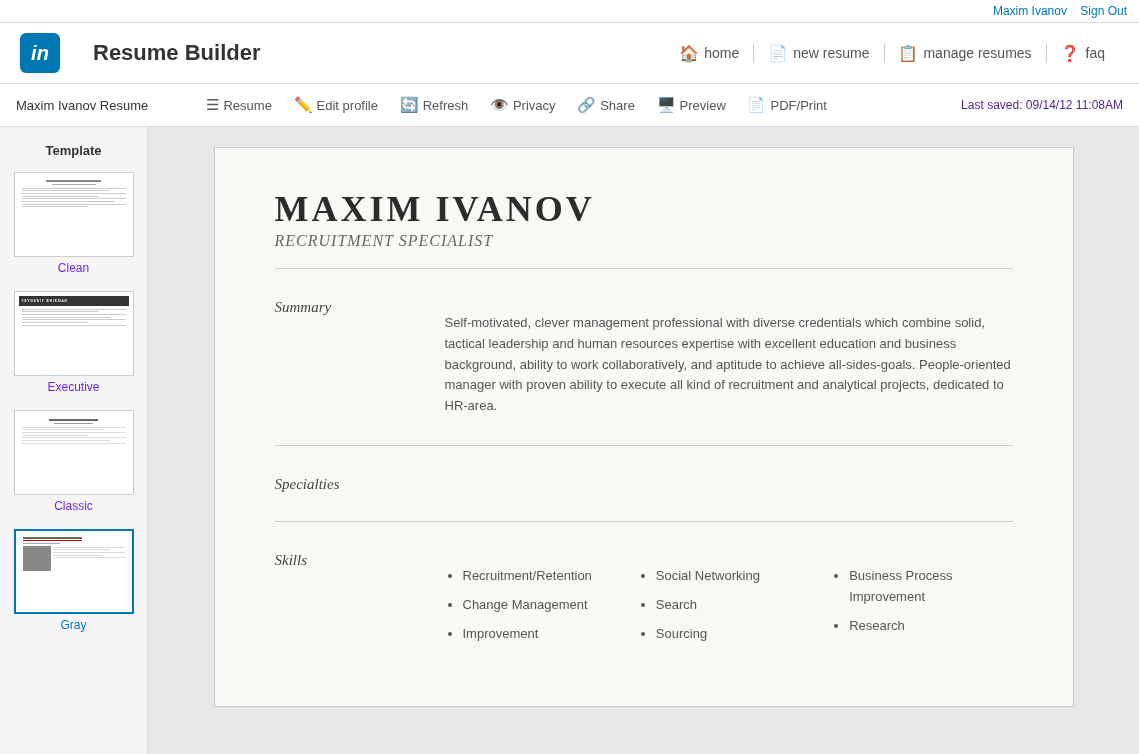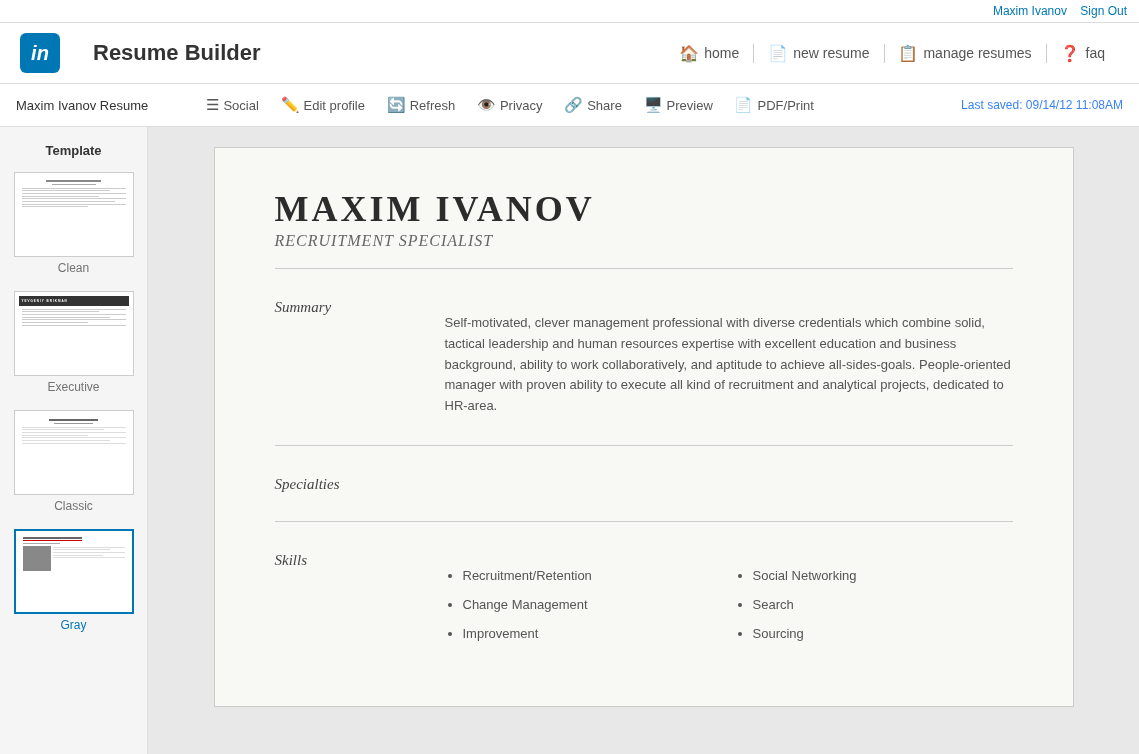--- a/index.html
+++ b/index.html
@@ -95,21 +95,21 @@
       color: #555;
       text-decoration: none;
       font-size: 13px;
       cursor: pointer;
       background: none;
       border: none;
     }
     .toolbar-btn .tb-icon { font-size: 15px; }
     #last-saved {
       font-size: 12px;
-      color: #3b82f6;
+      color: #4c1d95;
       margin-left: auto;
       white-space: nowrap;
     }
 
     
     #main-layout {
       display: flex;
       min-height: calc(100vh - 120px);
     }
 
@@ -145,21 +145,21 @@
       border: 2px solid #0077b5;
     }
     .thumb-inner {
       padding: 4px;
       font-size: 3px;
       color: #555;
       line-height: 1.4;
     }
     .template-label {
       font-size: 12px;
-      color: #737373;
+      color: #6d28d9;
       text-decoration: none;
     }
     .template-label.selected-label {
       color: #0077b5;
     }
 
     
     #resume-area {
       flex: 1;
       padding: 20px 30px;
@@ -268,21 +268,21 @@
         <span>faq</span>
       </a>
     </nav>
 </div>
 
 <div id="toolbar">
   <div id="resume-name">Maxim Ivanov Resume</div>
   <div class="toolbar-actions">
   <button class="toolbar-btn">
         <span class="tb-icon">☰</span>
-        <span>Social</span>
+        <span>Resume</span>
       </button>
       <button class="toolbar-btn">
         <span class="tb-icon">✏️</span>
         <span>Edit profile</span>
       </button>
       <button class="toolbar-btn">
         <span class="tb-icon">🔄</span>
         <span>Refresh</span>
       </button>
       <button class="toolbar-btn">
@@ -418,19 +418,25 @@
                     <li>Improvement</li>
                   </ul>
                 </div>
                 <div class="skills-col">
                   <ul>
                     <li>Social Networking</li>
                     <li>Search</li>
                     <li>Sourcing</li>
                   </ul>
                 </div>
+                <div class="skills-col">
+                  <ul>
+                    <li>Business Process Improvement</li>
+                    <li>Research</li>
+                  </ul>
+                </div>
               </div>
             </div>
           </div>
         </div>
     </div>
   </div>
 </div>
 
 </body></html>

